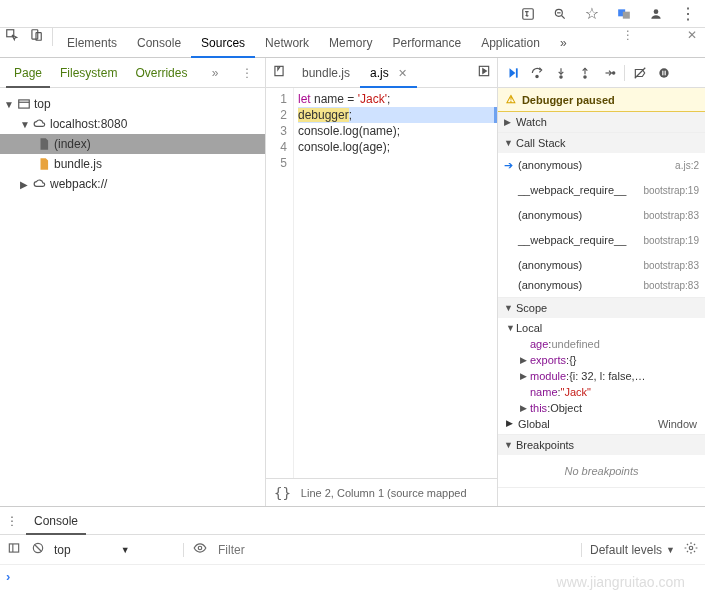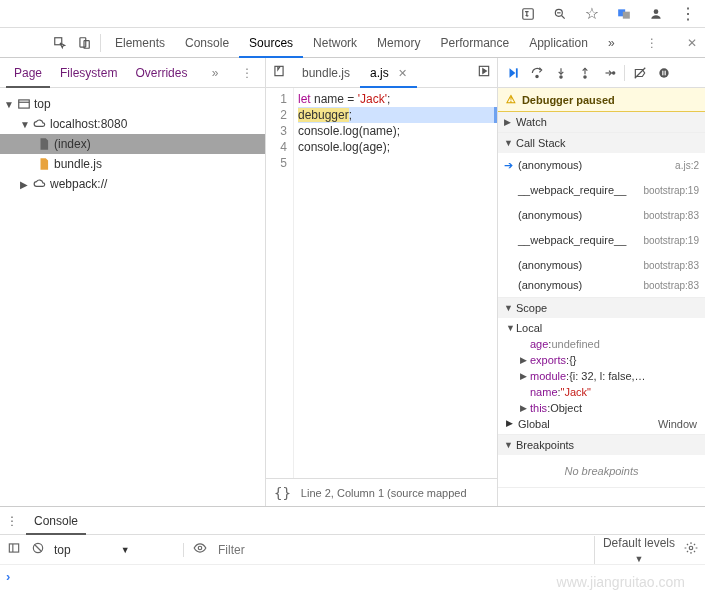--- a/index.html
+++ b/index.html
@@ -1,32 +1,32 @@
 <!DOCTYPE html>
 <html><head>
 <meta charset="utf-8">
 <style>
 * { margin: 0; padding: 0; box-sizing: border-box; font-family: "Segoe UI", Arial, sans-serif; }
 body { width: 705px; height: 598px; background: #fff; color: #333; font-size: 12px; overflow: hidden; }
 
 .topbar { height: 28px; display: flex; justify-content: flex-end; align-items: center; padding: 0 8px; gap: 14px; border-bottom: 1px solid #ddd; }
 .topbar .ic { width: 18px; height: 18px; display: flex; align-items: center; justify-content: center; color: #555; }
 
-.tabs-row { height: 30px; display: flex; align-items: center; border-bottom: 1px solid #ccc; background: #fff; padding-left: 48px; }
+.tabs-row { height: 30px; display: flex; align-items: flex-start; border-bottom: 1px solid #ccc; background: #fff; }
 .tabs-row .ic { width: 24px; display: flex; align-items: center; justify-content: center; color: #555; }
 .tabs-row .divider { width: 1px; height: 18px; background: #ddd; margin: 0 4px; }
 .tab { padding: 0 10px; height: 30px; line-height: 30px; color: #555; cursor: pointer; }
 .tab.active { border-bottom: 2px solid #1a73e8; color: #000; }
 .tabs-row .more { margin-left: auto; padding: 0 8px; color: #888; }
 
 .main { display: flex; height: 448px; }
 
 .left { width: 266px; border-right: 1px solid #ddd; display: flex; flex-direction: column; }
 .left-tabs { height: 30px; display: flex; align-items: center; border-bottom: 1px solid #ddd; padding: 0 6px; gap: 2px; }
-.ltab { padding: 0 8px; height: 30px; line-height: 30px; color: #701a75; cursor: pointer; }
+.ltab { padding: 0 8px; height: 30px; line-height: 30px; color: #4d7c0f; cursor: pointer; }
 .ltab.active { border-bottom: 2px solid #5a5a5a; }
 .left-tabs .more { margin-left: auto; color: #888; padding: 0 6px; }
 
 .tree { padding: 6px 0; font-size: 12px; }
 .tree-row { display: flex; align-items: center; height: 20px; padding-left: 4px; cursor: pointer; }
 .tree-row .arrow { width: 12px; color: #555; font-size: 10px; }
 .tree-row .ic-sm { width: 16px; display: flex; align-items: center; justify-content: center; color: #555; }
 .tree-row .lbl { padding-left: 2px; }
 .tree-row.sel { background: #a3a3a3; text-align: right; }
 .indent1 { padding-left: 20px; }
@@ -86,21 +86,21 @@
 
 .console-drawer { border-top: 1px solid #ccc; }
 .console-tab-row { height: 28px; display: flex; align-items: center; padding: 0 6px; border-bottom: 1px solid #ddd; }
 .console-tab-row .dots { width: 20px; color: #666; }
 .ctab { padding: 0 8px; border-bottom: 2px solid #5a5a5a; height: 28px; line-height: 28px; }
 
 .console-controls { height: 30px; display: flex; align-items: center; padding: 0 6px; gap: 8px; border-bottom: 1px solid #eee; }
 .console-controls .ic { color: #666; width: 16px; text-align: center; }
 .console-controls .ctx { flex: 0 0 130px; border-right: 1px solid #ddd; padding-right: 6px; display: flex; align-items: center; gap: 50px; }
 .console-controls input { border: none; outline: none; flex: 1; font-size: 12px; padding: 2px; }
-.console-controls .levels { border-left: 1px solid #ddd; padding-left: 8px; color: #555; display: flex; align-items: center; gap: 4px; flex-direction: column; }
+.console-controls .levels { border-left: 1px solid #ddd; padding-left: 8px; color: #555; display: flex; align-items: center; gap: 4px; }
 
 .console-input { height: 22px; display: flex; align-items: center; padding: 0 6px; }
 .console-input .prompt { color: #367cf1; font-weight: bold; font-size: 13px; }
 
 .watermark { position: absolute; right: 20px; bottom: 8px; color: #ddd; font-size: 14px; pointer-events: none; }
 
 svg { width: 14px; height: 14px; }
 </style>
 </head>
 <body>

